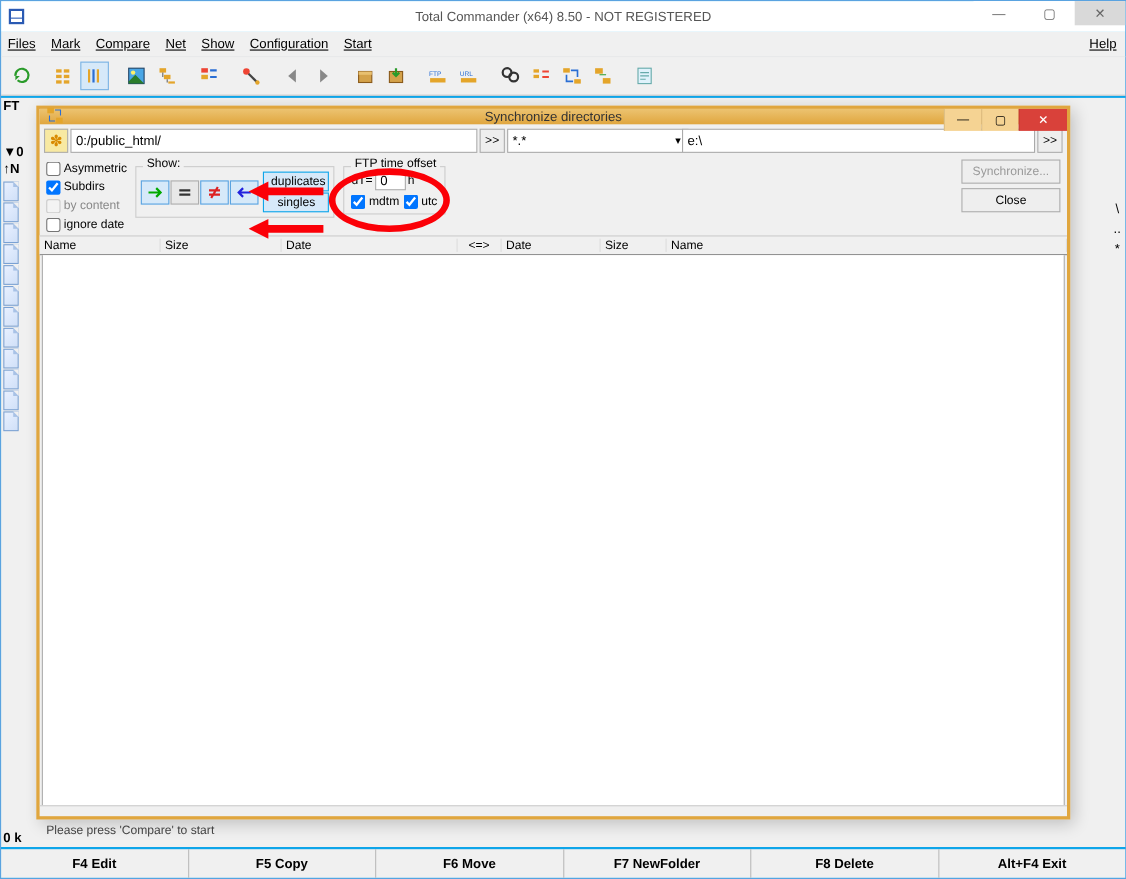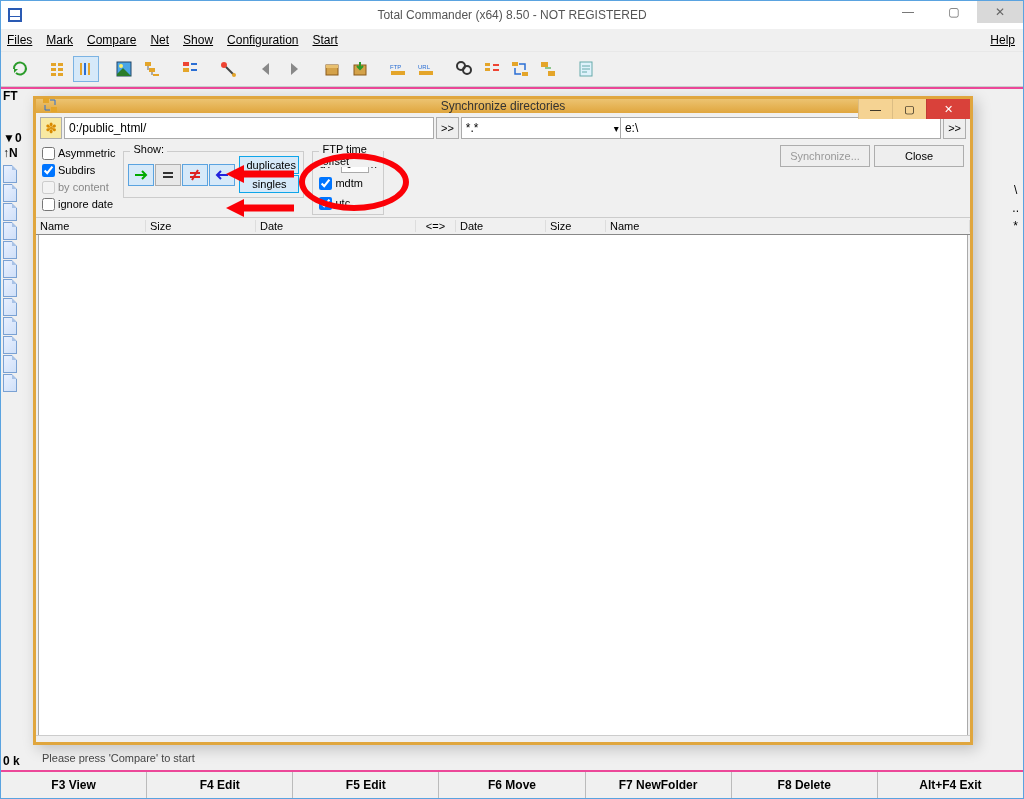--- a/index.html
+++ b/index.html
@@ -1,18 +1,18 @@
 <!DOCTYPE html>
 <html><head>
 <meta charset="utf-8">
 <style>
   * { box-sizing: border-box; font-family: "Segoe UI", Tahoma, sans-serif; }
   html, body { margin:0; padding:0; width:1024px; height:799px; background:#fff; overflow:hidden; }
   
-  .main-window { width:1024px; height:799px; background:#ec4899; position:relative; border:1px solid #5aa3e0; }
+  .main-window { width:1024px; height:799px; background:#0ea5e9; position:relative; border:1px solid #5aa3e0; }
   .titlebar { height:28px; background:#fff; display:flex; align-items:center; position:relative; }
   .titlebar .icon { width:16px; height:16px; margin:0 6px; }
   .titlebar .title { position:absolute; left:0; right:0; text-align:center; font-size:12px; color:#555; pointer-events:none; }
   .win-btns { position:absolute; right:0; top:0; display:flex; }
   .win-btn { width:46px; height:22px; display:flex; align-items:center; justify-content:center; font-size:12px; color:#666; background:#fff; }
   .win-btn.close { background:#d9d9d9; }
   .menubar { height:22px; background:#f0f0f0; display:flex; align-items:center; padding:0 6px; font-size:12px; gap:14px; position:relative; }
   .menubar .menu-right { position:absolute; right:8px; }
   .menu-item { color:#000; }
   .menu-item u { text-decoration:underline; }
@@ -55,21 +55,21 @@
   .chk.dis { color:#888; }
   .show-group { border:1px solid #ccc; padding:4px; position:relative; margin-top:0px; }
   .show-group .gtitle { position:absolute; top:-9px; left:6px; background:#f0f0f0; padding:0 3px; font-size:11px; }
   .show-icons { display:flex; gap:1px; }
   .show-icons .sbtn { width:26px; height:22px; border:1px solid #adadad; background:#e8e8e8; display:flex; align-items:center; justify-content:center; }
   .show-icons .sbtn.active { background:#d6e9f9; border-color:#5aa3e0; }
   .dup-col { display:flex; flex-direction:column; gap:1px; }
   .dup-btn { height:18px; border:1px solid #0ea5e9; background:#d6e9f9; font-size:11px; width:60px; }
   .ftp-col { font-size:11px; border:1px solid #ccc; padding:3px 6px; position:relative; }
   .ftp-col .gtitle { position:absolute; top:-9px; left:6px; background:#f0f0f0; padding:0 3px; font-size:11px; }
-  .right-btns { display:flex; flex-direction:row; gap:4px; margin-left:auto; }
+  .right-btns { display:flex; flex-direction:column; gap:4px; margin-left:auto; }
   .right-btn { width:90px; height:22px; border:1px solid #adadad; background:#eee; font-size:11px; }
   .right-btn:disabled { color:#999; }
 
   .list-header { display:flex; font-size:11px; border-top:1px solid #ccc; border-bottom:1px solid #888; background:#f0f0f0; height:18px; align-items:center; }
   .list-header > div { padding:0 4px; border-right:1px solid #ddd; }
   .list-body { background:#fff; height:500px; border-left:1px solid #aaa; border-right:1px solid #aaa; margin-left:2px; margin-right:2px; }
 
   .dlg-status { height:18px; font-size:11px; padding:16px 6px; color:#444; border-top:1px solid #ccc; }
 
   
@@ -262,23 +262,22 @@
     </div>
     <div class="right-strip">
       <span>\</span>
       <span>..</span>
       <span>*</span>
     </div>
   </div>
   <div class="statusbar">0 k</div>
 
   <div class="footer">
-    <div class="footer-cell">F3 View</div>
     <div class="footer-cell">F4 Edit</div>
-    <div class="footer-cell">F5 Edit</div>
+    <div class="footer-cell">F5 Copy</div>
     <div class="footer-cell">F6 Move</div>
     <div class="footer-cell">F7 NewFolder</div>
     <div class="footer-cell">F8 Delete</div>
     <div class="footer-cell">Alt+F4 Exit</div>
   </div>
 
   <div class="dialog">
     <div class="dlg-titlebar">
       <span class="dlg-icn">
         <svg width="16" height="16">
@@ -357,21 +356,21 @@
         </div>
       </div>
 
       <div class="ftp-col" style="margin-top:6px;">
         <span class="gtitle">FTP time offset</span>
         <div style="display:flex; align-items:center; gap:2px;">
           <span>dT=</span>
           <input class="path-input" style="width: 28px; height: 18px;" value="0">
           <span>h</span>
         </div>
-        <div style="display:flex; gap:4px; margin-top:2px;flex-direction:column;">
+        <div style="display:flex; gap:4px; margin-top:2px;">
           <label class="chk">
               <input type="checkbox" checked="" style="">
               <span>mdtm</span>
             </label>
           <label class="chk">
               <input type="checkbox" checked="" style="">
               <span>utc</span>
             </label>
         </div>
       </div>

